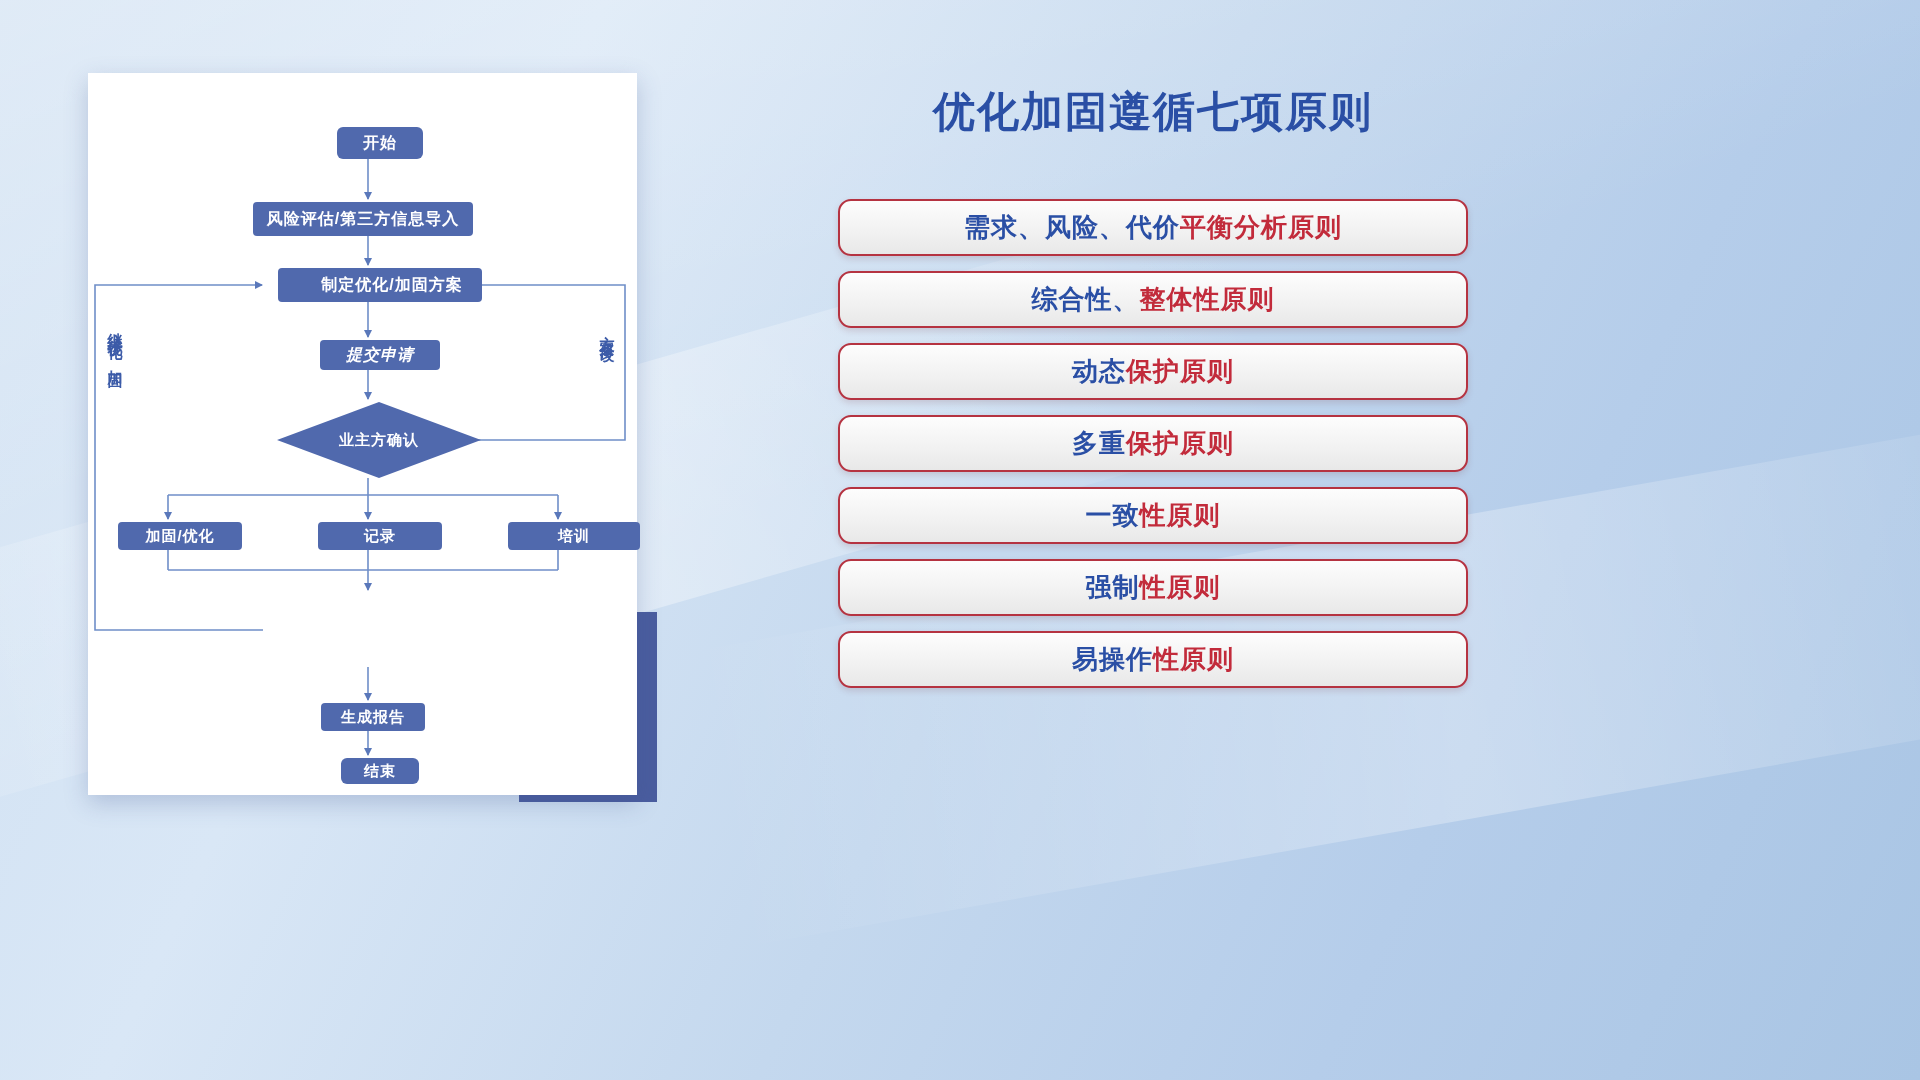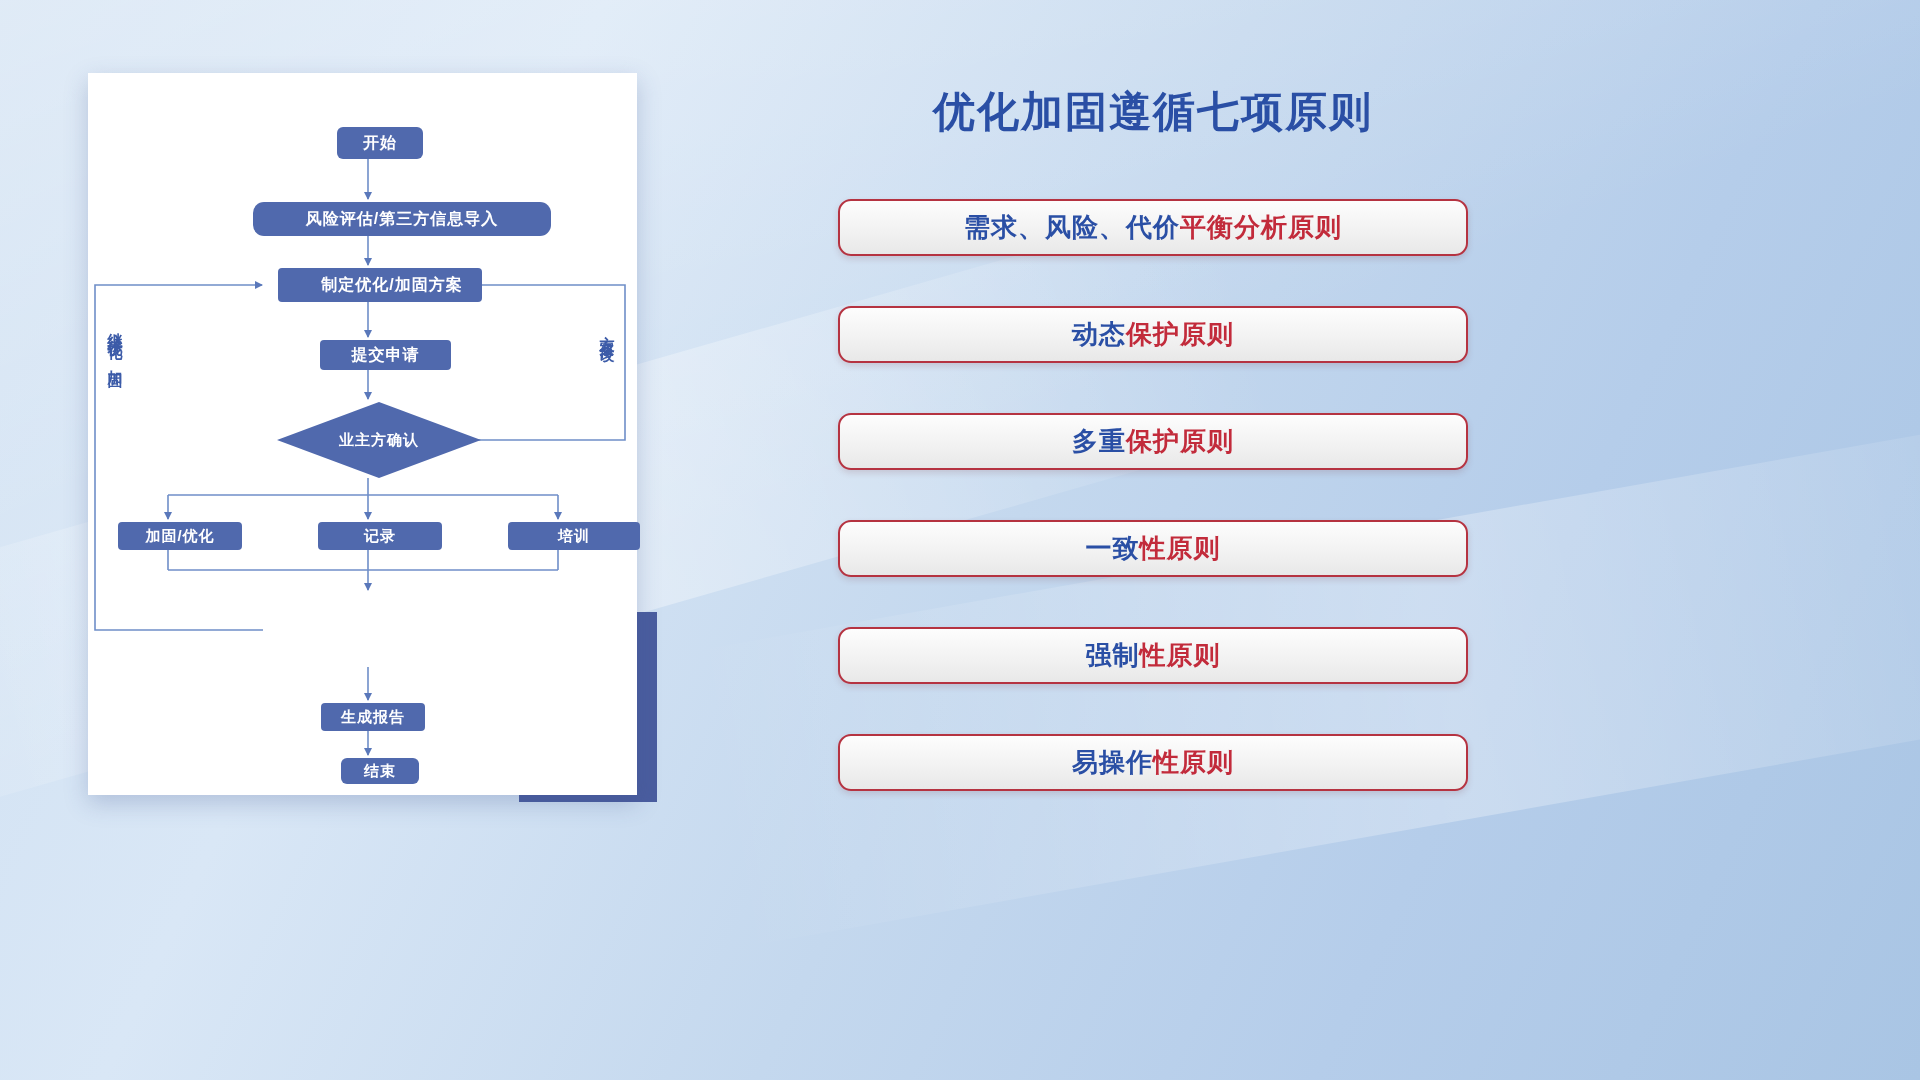--- a/index.html
+++ b/index.html
@@ -67,21 +67,21 @@
   
   .panel-title {
     position: absolute; left: 808px; top: 84px; width: 690px;
     text-align: center;
     font-size: 42px; font-weight: bold;
     color: #2a4fa5;
     letter-spacing: 2px;
   }
   .pill-list {
     position: absolute; left: 838px; top: 199px; width: 630px;
-    display: flex; flex-direction: column; gap: 50px;
+    display: flex; flex-direction: column; gap: 15px;
   }
   .pill {
     height: 57px;
     border: 2px solid #b53341;
     border-radius: 13px;
     background: linear-gradient(180deg, #fdfdfd 0%, #f1f1f1 60%, #e8e8e8 100%);
     box-shadow: 0 3px 6px rgba(120, 60, 70, 0.18);
     display: flex; align-items: center; justify-content: center;
     font-size: 26px; font-weight: bold;
     letter-spacing: 1px;
@@ -122,25 +122,25 @@
       <path d="M280 497 V517" marker-end="url(#arr)"></path>
       <path d="M280 594 V627" marker-end="url(#arr)"></path>
       <path d="M280 658 V682" marker-end="url(#arr)"></path>
       <path d="M381 367 H537 V212 H386" marker-end="url(#arr)"></path>
       <path d="M175 557 H7 V212 H174" marker-end="url(#arr)"></path>
     </g>
   </svg>
 
   <div class="fc-node fc-term" style="left:237px; top:54px; width:86px; height:32px;">开始</div>
 
-  <div class="fc-node fc-rect" style="left:153px; top:129px; width:298px; height:34px;border-radius:11px;">风险评估/第三方信息导入</div>
+  <div class="fc-node fc-rect" style="left:153px; top:129px; width:220px; height:34px;">风险评估/第三方信息导入</div>
 
   <div class="fc-node fc-rect" style="left:178px; top:195px; width:204px; height:34px;padding-left:24px;">制定优化/加固方案</div>
 
-  <div class="fc-node fc-rect" style="left:220px; top:267px; width:131px; height:30px;">提交申请</div>
+  <div class="fc-node fc-rect" style="left:220px; top:267px; width:120px; height:30px;font-style:italic;">提交申请</div>
 
   <div class="fc-node fc-diamond" style="left:177px; top:329px; width:204px; height:76px;">业主方确认</div>
 
   <div class="fc-node fc-rect" style="left:18px; top:449px; width:124px; height:28px; font-size:15px;">加固/优化</div>
 
   <div class="fc-node fc-rect" style="left:218px; top:449px; width:124px; height:28px; font-size:15px;">记录</div>
 
   <div class="fc-node fc-rect" style="left:408px; top:449px; width:132px; height:28px; font-size:15px;">培训</div>
 
 
@@ -154,20 +154,24 @@
 </div>
 
 <div class="panel-title">优化加固遵循七项原则</div>
 
 <div class="pill-list">
   <div class="pill">
     <span class="t-blue">需求、风险、代价</span>
       <span class="t-red">平衡分析原则</span>
   </div>
   <div class="pill">
+    <span class="t-blue">综合性、</span>
+      <span class="t-red">整体性原则</span>
+  </div>
+  <div class="pill">
     <span class="t-blue">动态</span>
       <span class="t-red">保护原则</span>
   </div>
   <div class="pill">
     <span class="t-blue">多重</span>
       <span class="t-red">保护原则</span>
   </div>
   <div class="pill">
     <span class="t-blue">一致</span>
       <span class="t-red">性原则</span>

